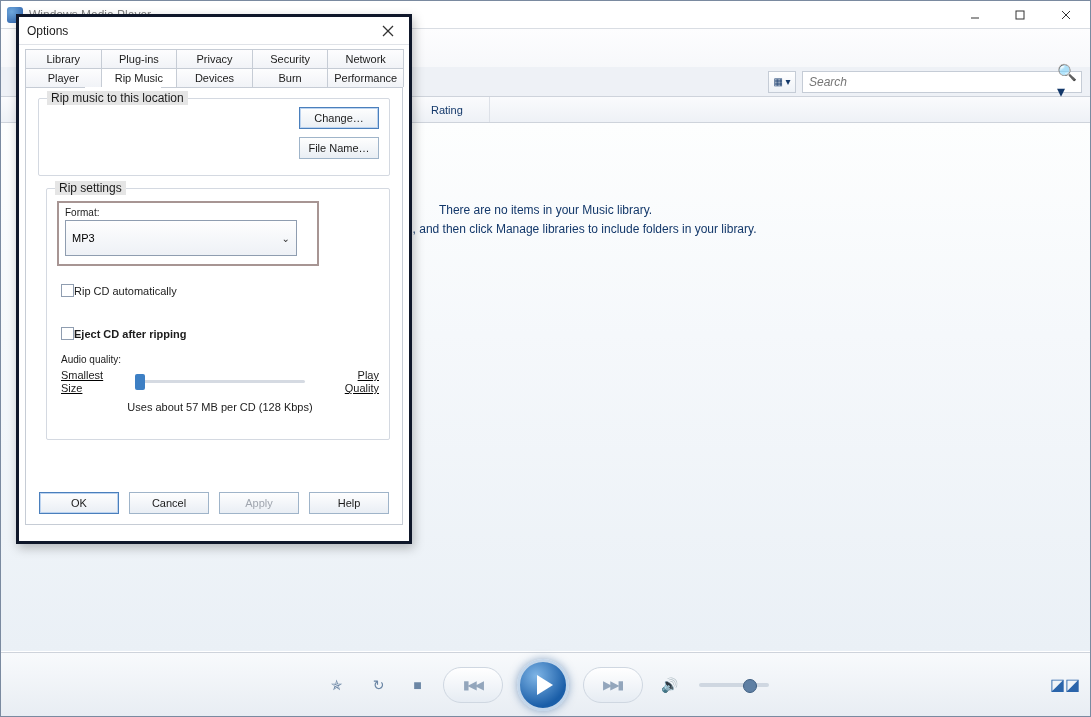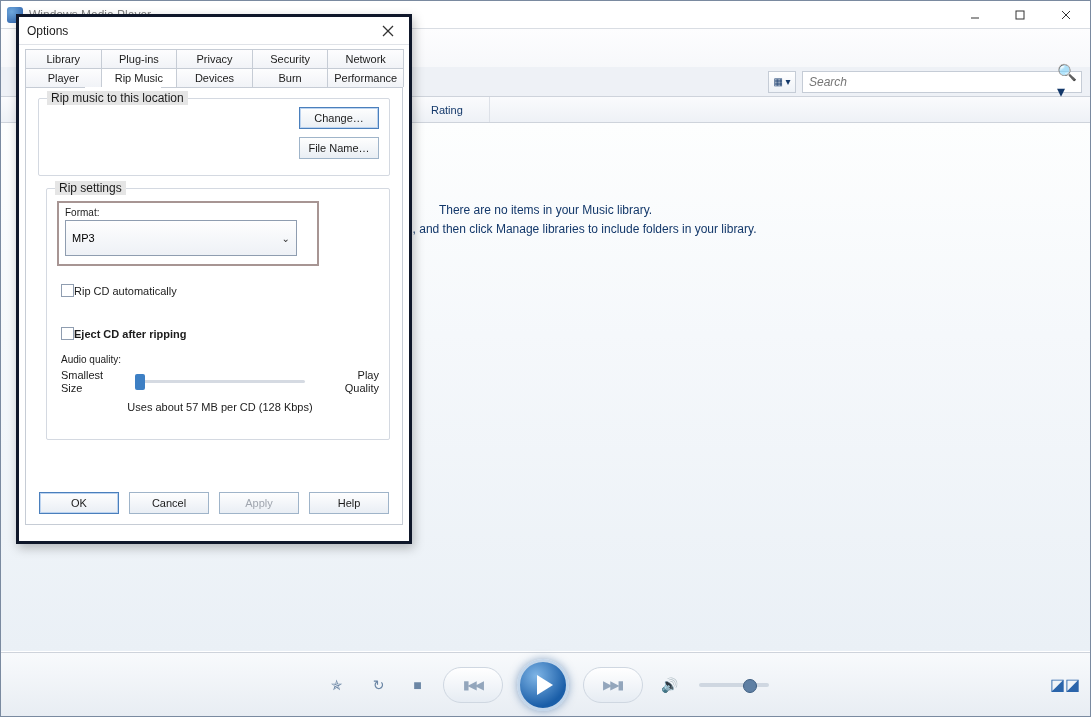--- a/index.html
+++ b/index.html
@@ -76,21 +76,21 @@
 .lbl { font-size: 10px; color: #1b1b1b; }
 .fmt-highlight { border: 2px solid #a79593; padding: 4px 6px 8px; width: 262px; margin-top: 2px; }
 .fmt-highlight .lbl { margin-bottom: 2px; display:block; }
 .combo { width: 232px; height: 36px; border: 1px solid #8f9db0; background: linear-gradient(#fefefe,#eef1f6); font-size: 11px; padding: 0 6px; display:flex; align-items:center; justify-content:space-between; }
 .combo .chev { font-size: 10px; color: #333; }
 
 .chk-row { display:flex; align-items:flex-end; gap:0; font-size:11px; color:#1b1b1b; margin: 18px 0 0 4px; }
 .chk { width:13px; height:13px; border:1px solid #8f9db0; background:#fff; }
 
 .aq { margin: 14px 0 0 4px; }
-.aq-row { display:flex; align-items:flex-start; gap:24px; margin-top: 4px; }
+.aq-row { display:flex; align-items:flex-start; gap:24px; margin-top: 4px; text-decoration: underline; }
 .aq-lbl { font-size: 11px; color:#1b1b1b; width: 50px; line-height: 1.2; }
 .slider { flex:1; height: 20px; position:relative; margin-top:3px; }
 .slider-track { position:absolute; top:8px; left:0; right:0; height:3px; background:#d5dae2; border-radius:2px; }
 .slider-thumb { position:absolute; top:2px; left:0; width:10px; height:16px; background:#3d7fc4; border-radius:2px; }
 .aq-info { font-size: 11px; color:#1b1b1b; text-align:center; margin-top: 6px; }
 
 .dlg-btns { position:absolute; left:0; right:0; bottom: 10px; display:flex; justify-content:center; gap: 10px; }
 .dlg-btns .btn { width: 74px; }
 </style>
 </head>

